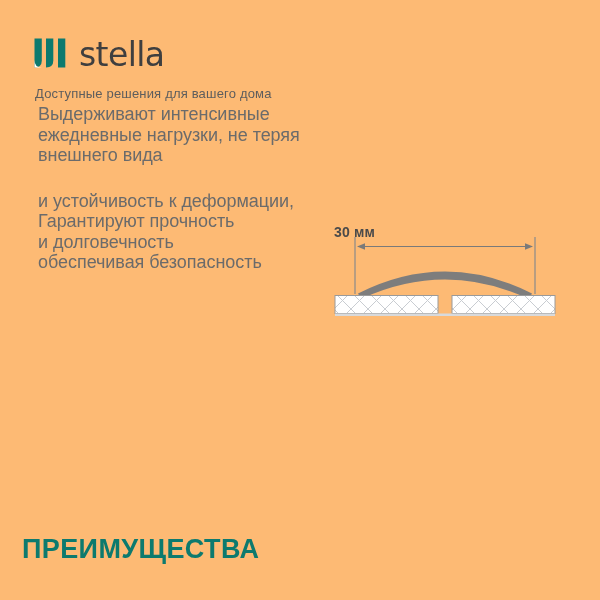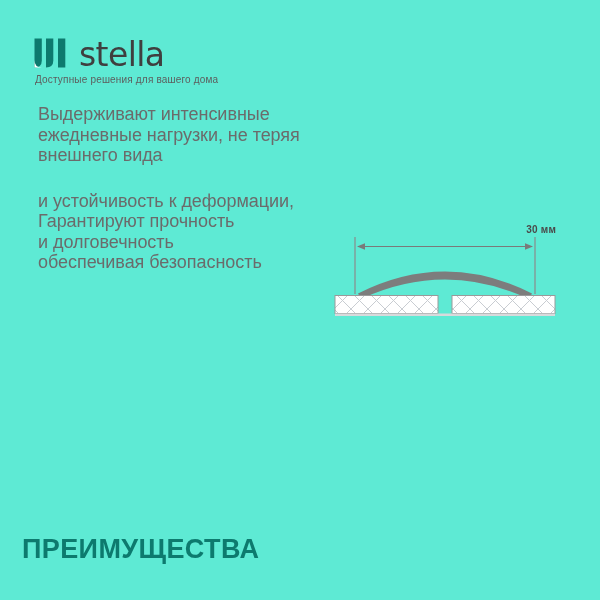--- a/index.html
+++ b/index.html
@@ -14,21 +14,21 @@
     font-family: "Liberation Sans", "DejaVu Sans", sans-serif;
     -webkit-font-smoothing: antialiased;
     overflow: hidden;
     position: relative;
   }
 
   .page {
     position: relative;
     width: 600px;
     height: 600px;
-    background: #5eead4;
+    background: #fdba74;
   }
 
   
   .brand {
     position: absolute;
     left: 34px;
     top: 36px;
     width: 300px;
   }
   .brand-row {
@@ -47,23 +47,23 @@
     font-size: 33px;
     line-height: 33px;
     font-weight: 400;
     letter-spacing: -0.6px;
     color: #3f3f3f;
     font-family: "DejaVu Sans", "Liberation Sans", sans-serif;
     position: relative;
     top: 1px;
   }
   .tagline {
-    margin-top: 5px;
+    margin-top: 19px;
     margin-left: 1px;
-    font-size: 10px;
+    font-size: 13px;
     line-height: 10px;
     letter-spacing: 0.18px;
     color: #5d5d5d;
     white-space: nowrap;
   }
 
   
   .features {
     position: absolute;
     left: 38px;
@@ -95,22 +95,22 @@
     top: 224px;
     width: 222px;
     height: 92px;
   }
   .diagram svg { display: block; }
   .dim-label {
     position: absolute;
     left: 0;
     top: 0;
     width: 222px;
-    text-align: right;
-    font-size: 10px;
+    text-align: left;
+    font-size: 14px;
     font-weight: 700;
     color: #4a4a4a;
     letter-spacing: 0.2px;
   }
 
   
   .bottom-heading {
     position: absolute;
     left: 22px;
     top: 533px;

